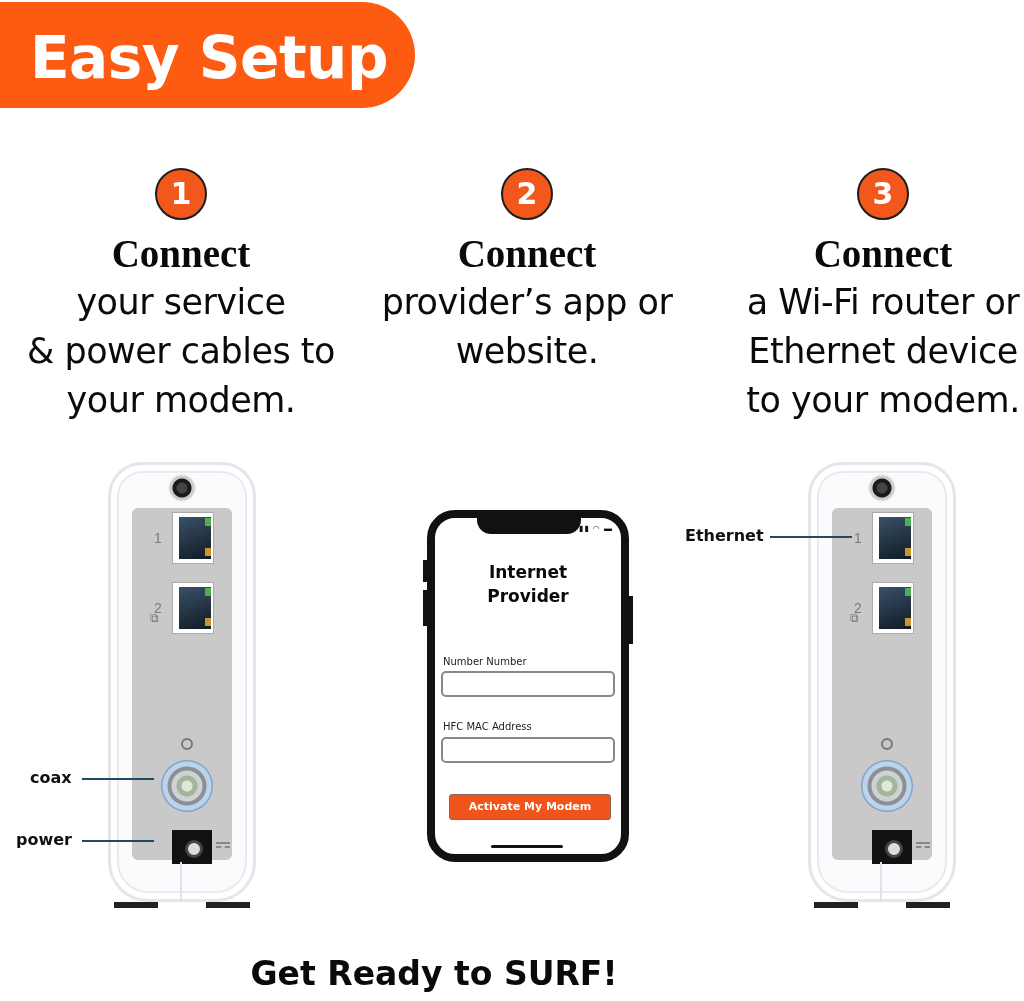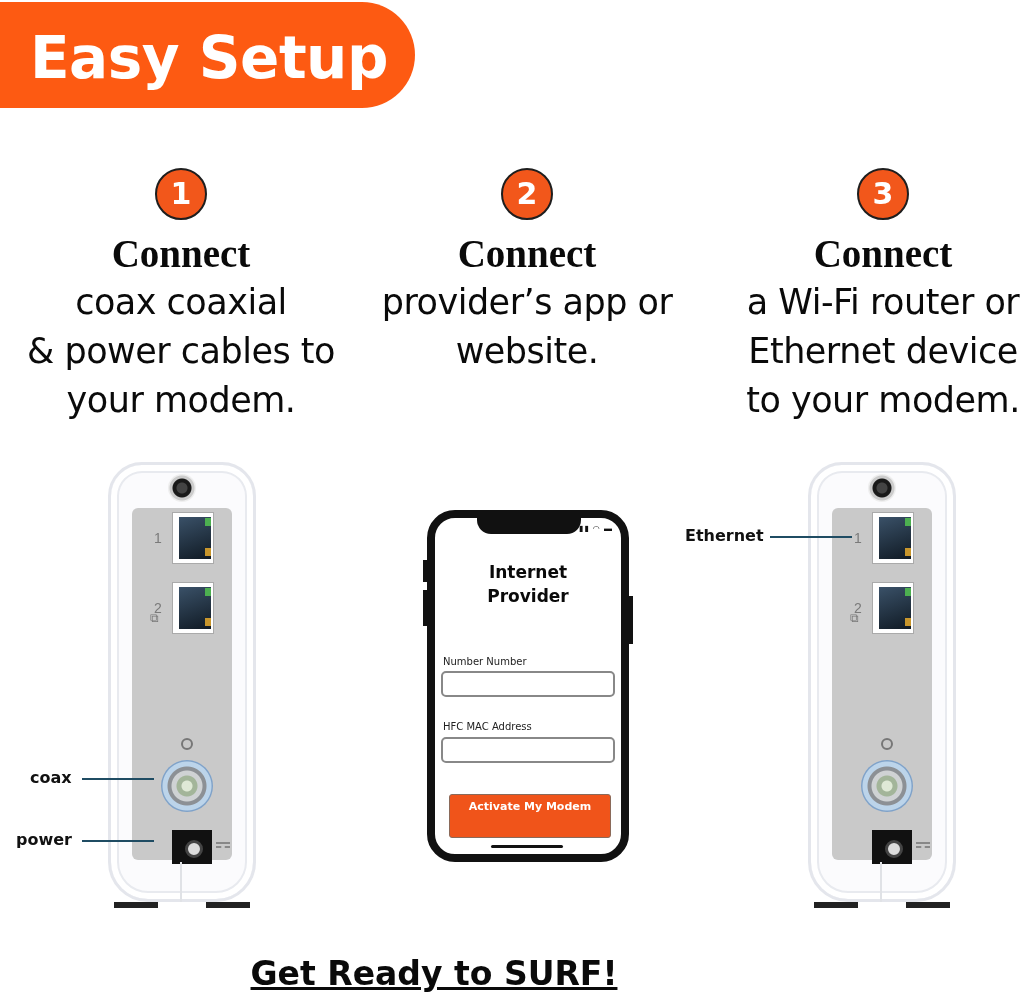--- a/index.html
+++ b/index.html
@@ -77,39 +77,39 @@
     position: absolute; left: 427px; top: 510px; width: 202px; height: 352px;
     border: 8px solid #111; border-radius: 28px; background: #fff;
   }
   .phone-notch { position: absolute; left: 42px; top: -2px; width: 104px; height: 18px; background: #111; border-radius: 0 0 14px 14px; }
   .phone-status { position: absolute; right: 8px; top: 6px; font-size: 8px; color: #111; letter-spacing: 1px; }
   .side-btn { position: absolute; width: 4px; background: #111; }
   .phone-title { position: absolute; top: 30px; left: 0; right: 0; text-align: center; font-weight: 700; font-size: 17px; line-height: 24px; font-family: "DejaVu Sans", sans-serif; margin-top: 12px; }
   .field-label { position: absolute; left: 8px; font-size: 10px; color: #222; font-family: "DejaVu Sans", sans-serif; }
   .field-input { position: absolute; left: 6px; width: 174px; height: 26px; border: 2px solid #888; border-radius: 5px; background: #fff; }
   .activate-btn {
-    position: absolute; left: 14px; top: 276px; width: 162px; height: 44px; background: #f0541a;
+    position: absolute; left: 14px; top: 276px; width: 162px; height: 26px; background: #f0541a;
     border: 1px solid #8a6a5a; border-radius: 3px; color: #fff; font-weight: 700; font-size: 11px;
     line-height: 24px; text-align: center; font-family: "DejaVu Sans", sans-serif;
   }
   .home-bar { position: absolute; left: 56px; bottom: 6px; width: 72px; height: 3px; background: #111; border-radius: 2px; }
 
-  .footer { position: absolute; left: 0; width: 868px; top: 954px; text-align: center; font-size: 33px; font-weight: 700; font-family: "DejaVu Sans", sans-serif; text-decoration: underline; }
+  .footer { position: absolute; left: 0; width: 868px; top: 954px; text-align: center; font-size: 33px; font-weight: 700; font-family: "DejaVu Sans", sans-serif; }
 </style>
 </head>
 <body>
 
 <div class="banner">
   <span class="banner-text">Easy Setup</span>
 </div>
 
 <div class="step step-1">
   <div class="step-badge">1</div>
   <div class="step-title">Connect</div>
-  <div class="step-line">coax coaxial</div>
+  <div class="step-line">your service</div>
   <div class="step-line">&amp; power cables to</div>
   <div class="step-line">your modem.</div>
 </div>
 
 <div class="step step-2">
   <div class="step-badge">2</div>
   <div class="step-title">Connect</div>
   <div class="step-line">provider’s app or</div>
   <div class="step-line">website.</div>
 </div>

